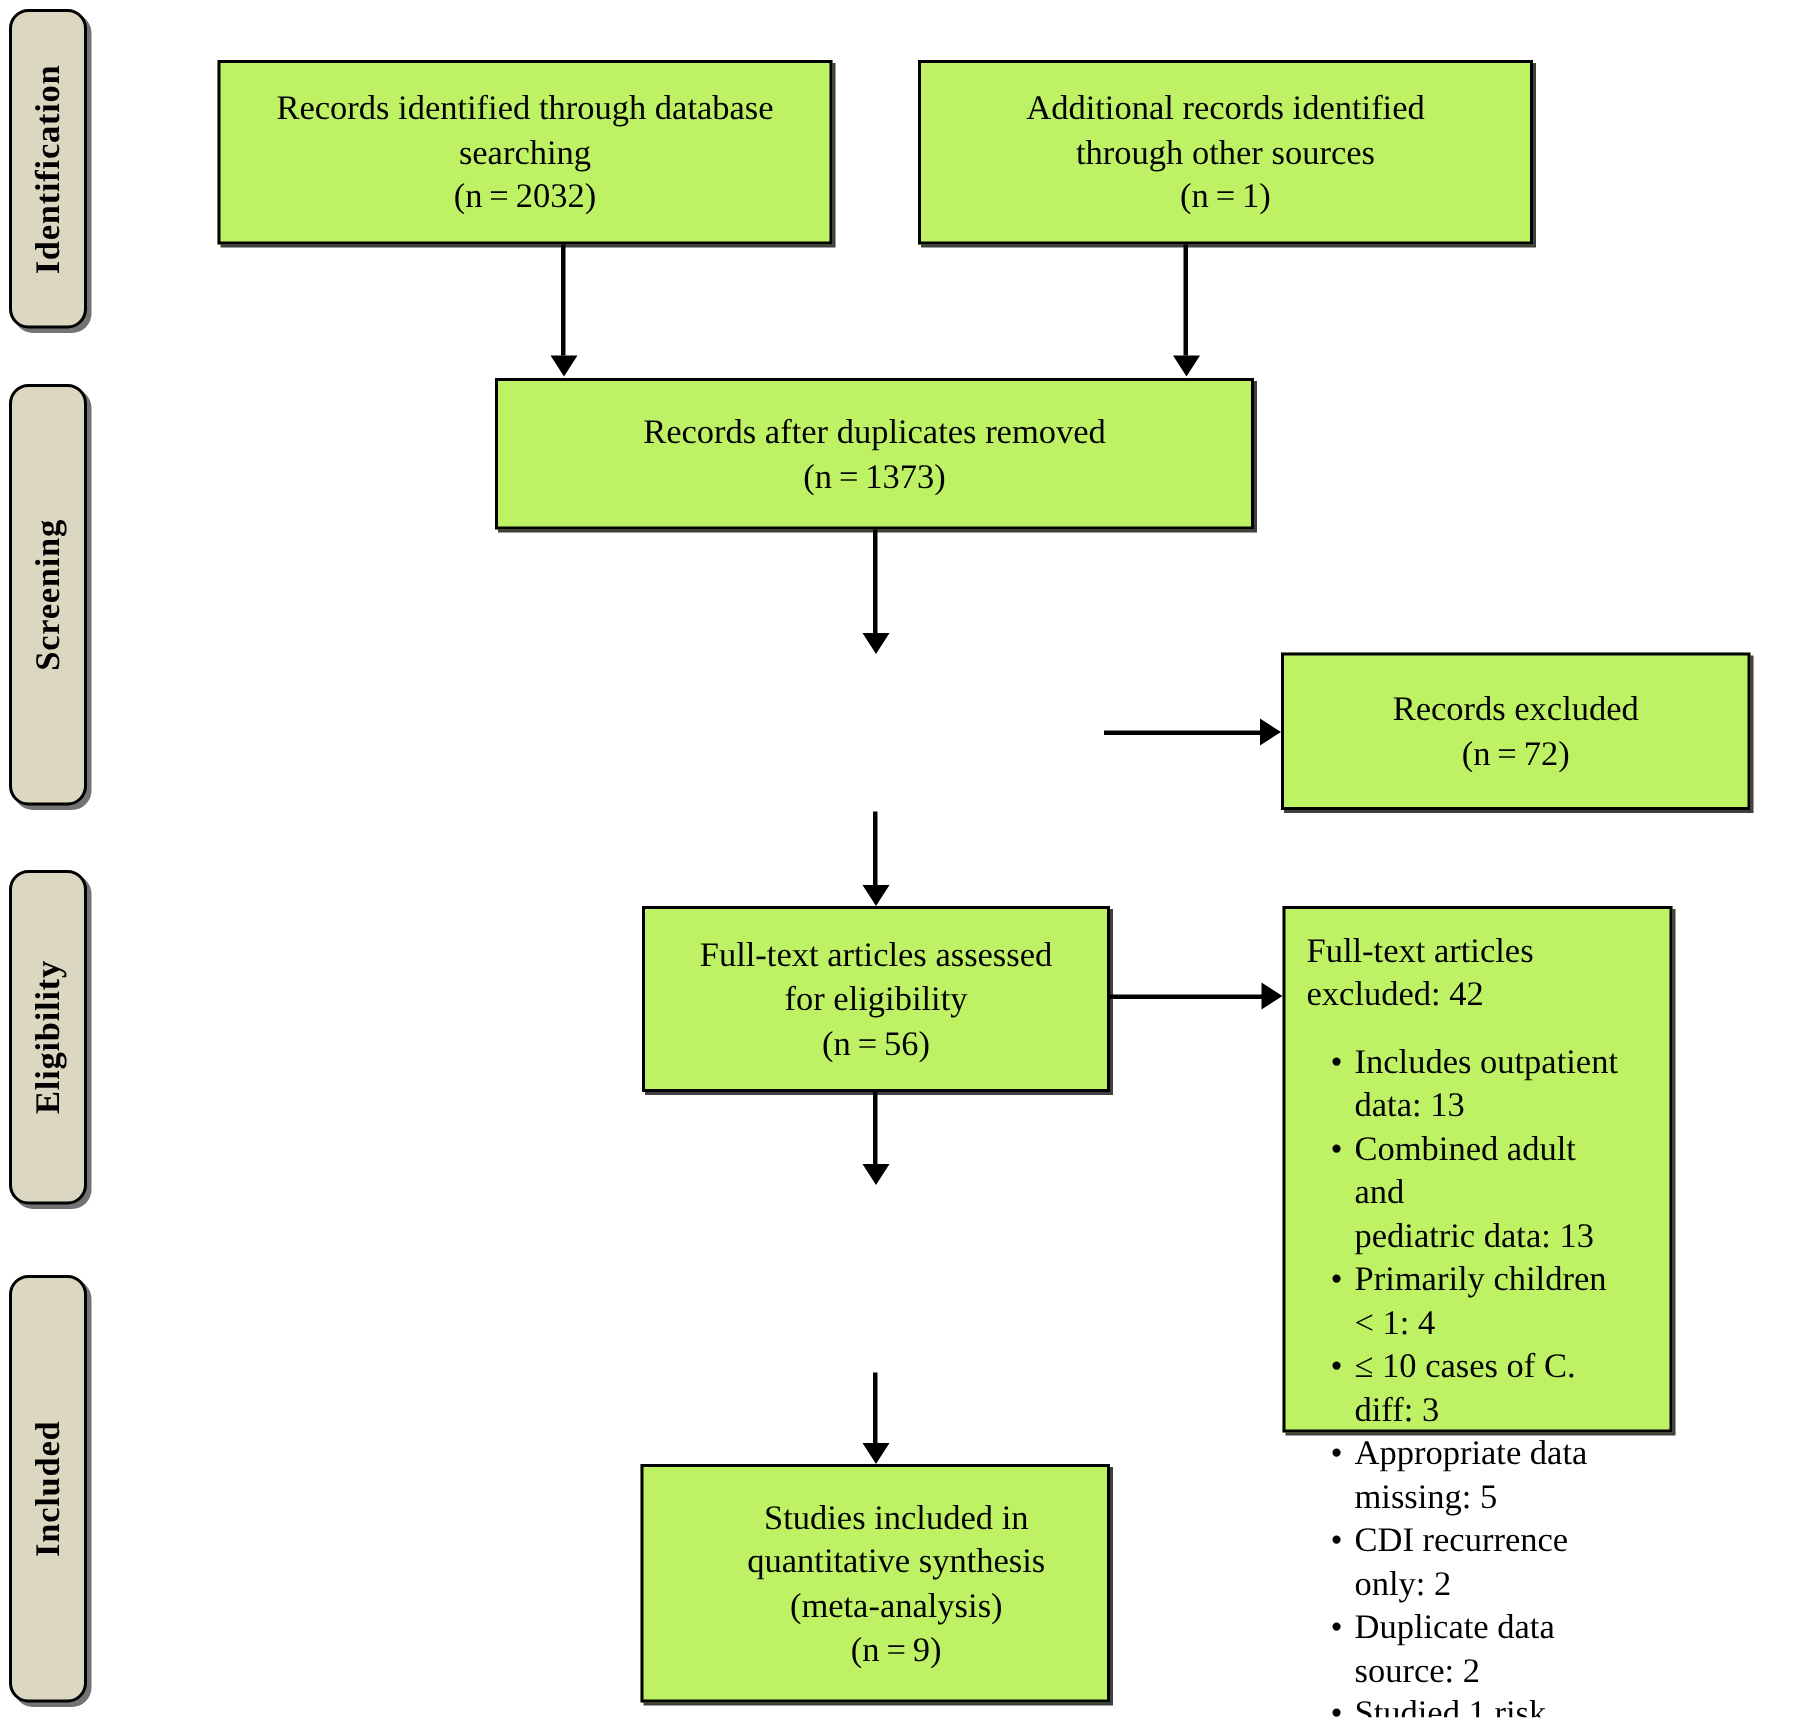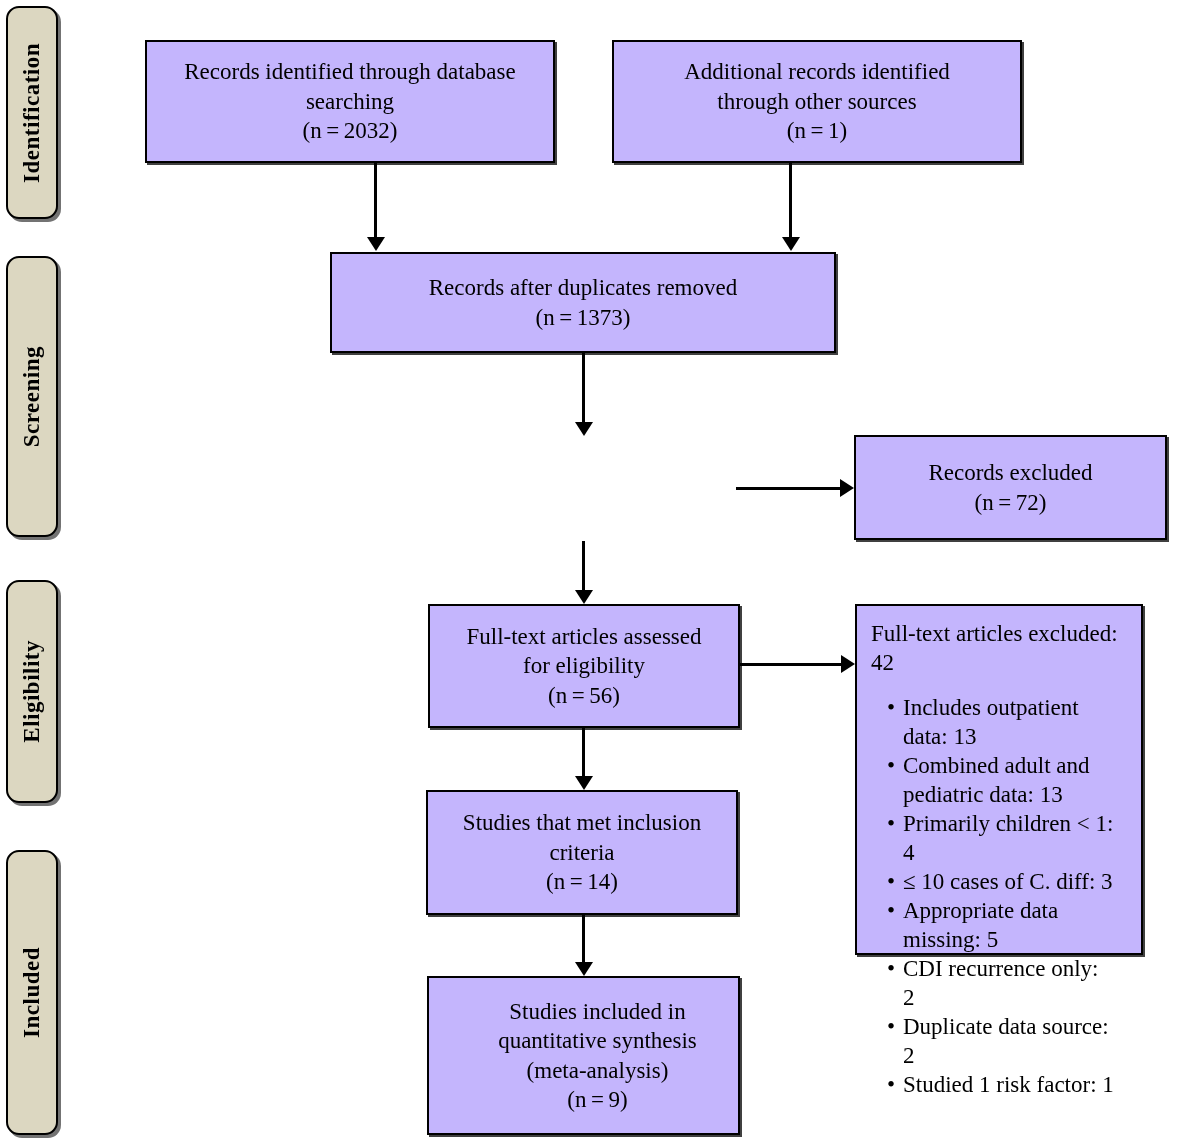--- a/index.html
+++ b/index.html
@@ -39,21 +39,21 @@
     font-weight: bold;
     font-size: 23px;
     letter-spacing: 0.5px;
     white-space: nowrap;
     font-family: "Liberation Serif", "DejaVu Serif", serif;
   }
 
   
   .flow-box {
     position: absolute;
-    background: #c4b5fd;
+    background: #bef264;
     border: 2px solid #000000;
     box-sizing: border-box;
     box-shadow: 2px 2px 0 rgba(0,0,0,0.75);
     display: flex;
     align-items: center;
     justify-content: center;
     text-align: center;
     padding: 4px 8px;
   }
   .flow-box .box-text {
@@ -176,21 +176,21 @@
 
   <div class="conn conn-v" style="left:582px; top:541px; width:3px; height:49px;"></div>
   <div class="arrow-down" style="left:575px; top:590px;"></div>
 
   <div class="flow-box" style="left:428px; top:604px; width:312px; height:124px;">
     <span class="box-text">Full-text articles assessed
 for eligibility
 (n = 56)</span>
   </div>
 
-  <div class="flow-box list-box" style="left:855px; top:604px; width:288px; height:351px;">
+  <div class="flow-box list-box" style="left:855px; top:604px; width:260px; height:351px;">
     <div style="width:100%;">
       <div class="excl-title">Full-text articles excluded: 42</div>
       <ul class="excl-list">
         <li>Includes outpatient data: 13</li>
         <li>Combined adult and
  pediatric data: 13</li>
         <li>Primarily children &lt; 1: 4</li>
         <li>≤ 10 cases of C. diff: 3</li>
         <li>Appropriate data missing: 5</li>
         <li>CDI recurrence only: 2</li>
@@ -199,25 +199,20 @@
       </ul>
     </div>
   </div>
 
   <div class="conn conn-h" style="left:740px; top:663px; width:103px;"></div>
   <div class="arrow-right" style="left:841px; top:655px;"></div>
 
   <div class="conn conn-v" style="left:582px; top:728px; height:48px;"></div>
   <div class="arrow-down" style="left:575px; top:776px;"></div>
 
-  <div class="flow-box" style="left:426px; top:790px; width:312px; height:125px;">
-    <span class="box-text">Studies that met inclusion
-criteria
-(n = 14)</span>
-  </div>
 
   <div class="conn conn-v" style="left:582px; top:915px; height:47px;"></div>
   <div class="arrow-down" style="left:575px; top:962px;"></div>
 
   <div class="flow-box" style="left:427px; top:976px; width:313px; height:159px;padding-left:36px;">
     <span class="box-text">Studies included in
 quantitative synthesis
 (meta-analysis)
 (n = 9)</span>
   </div>

